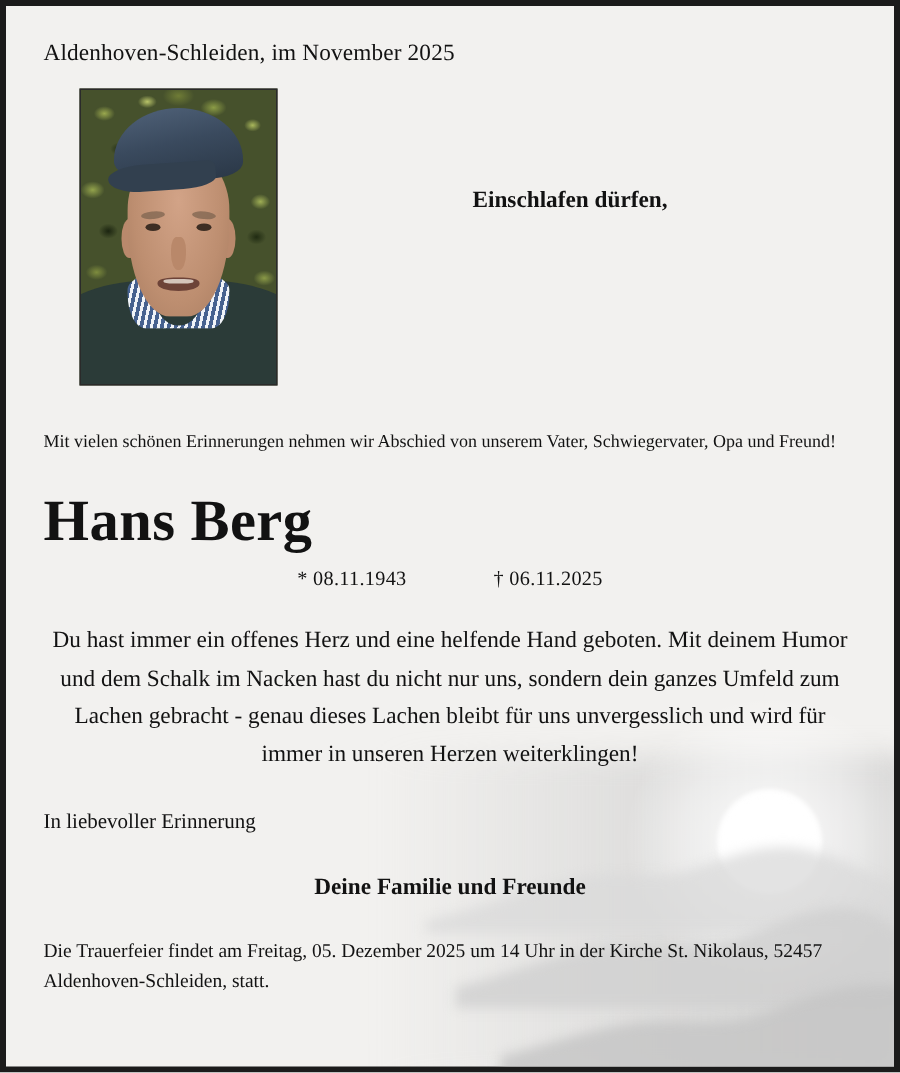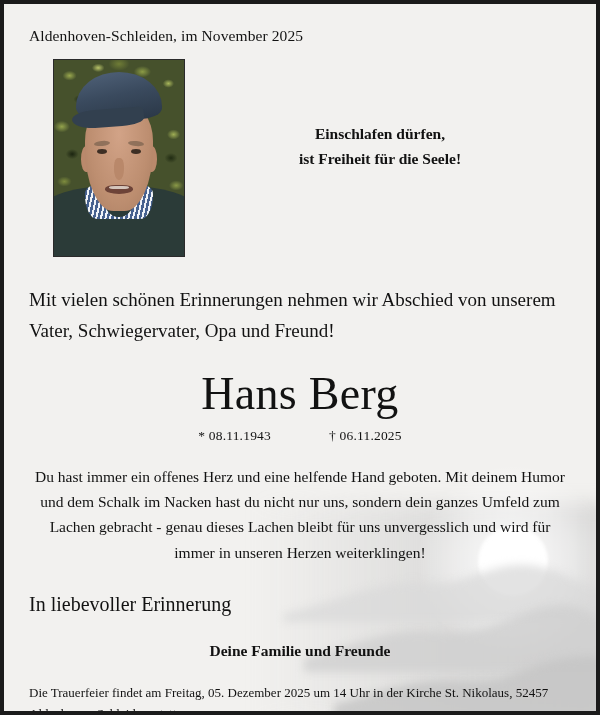--- a/index.html
+++ b/index.html
@@ -259,29 +259,29 @@
     font-weight: bold;
     font-size: 15.5px;
     line-height: 1.62;
     padding: 62px 6px 0 10px;
   }
   .poem div { white-space: nowrap; }
 
   
   .farewell {
     margin-top: 28px;
-    font-size: 19px;
+    font-size: 12px;
     line-height: 1.62;
   }
 
   
   .name {
-    text-align: center;
-    font-weight: normal;
-    font-size: 46px;
+    text-align: left;
+    font-weight: bold;
+    font-size: 39px;
     line-height: 1.1;
     margin-top: 22px;
     letter-spacing: 0.3px;
   }
   .dates {
     display: flex;
     justify-content: center;
     gap: 58px;
     font-size: 13.5px;
     margin-top: 9px;
@@ -290,21 +290,21 @@
 
   
   .memorial {
     margin-top: 20px;
     font-size: 15.5px;
     line-height: 1.62;
     text-align: center;
   }
   .in-memory {
     margin-top: 23px;
-    font-size: 20px;
+    font-size: 14px;
     line-height: 1.62;
   }
   .signature {
     text-align: center;
     font-weight: bold;
     font-size: 15.5px;
     margin-top: 22px;
     font-family: Liberation Serif, serif;
   }
   .service {
@@ -363,21 +363,20 @@
         <div class="ph-eye-r"></div>
         <div class="ph-nose"></div>
         <div class="ph-mouth"></div>
         <div class="ph-teeth"></div>
         <div class="ph-cap"></div>
         <div class="ph-brim"></div>
       </div>
 
       <div class="poem">
         <div>Einschlafen dürfen,</div>
-        <div>ist Freiheit für die Seele!</div>
       </div>
 
     </div>
 
     <div class="farewell">Mit vielen schönen Erinnerungen nehmen wir Abschied von unserem Vater, Schwiegervater, Opa und Freund!</div>
 
     <div class="name">Hans Berg</div>
 
     <div class="dates">
       <span>* 08.11.1943</span>

